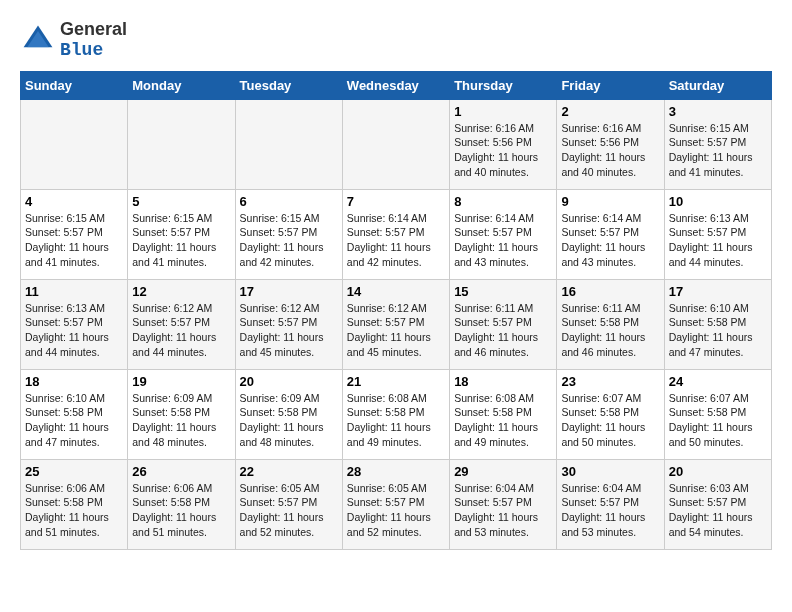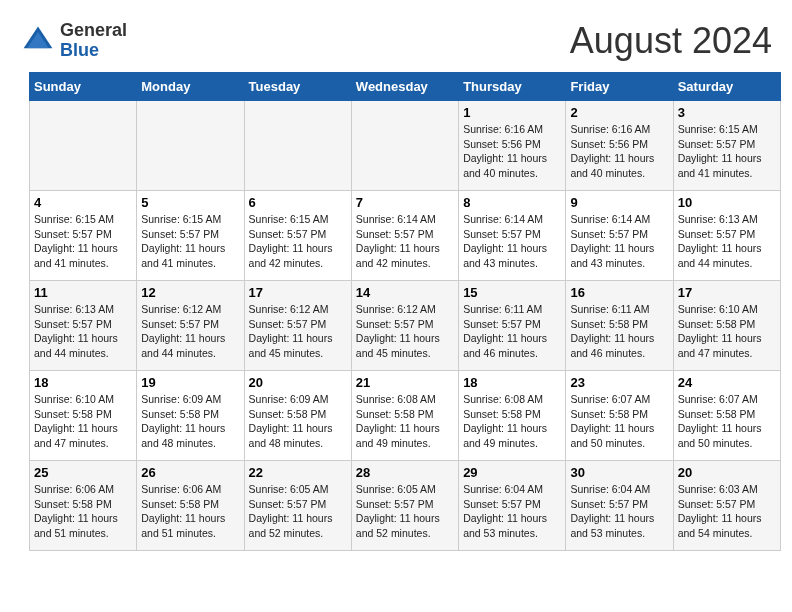--- a/index.html
+++ b/index.html
@@ -20,42 +20,41 @@
       display: flex;
       align-items: center;
       gap: 4px;
     }
     .logo-text {
       font-size: 18px;
       font-weight: bold;
       line-height: 1.1;
     }
     .logo-text .general { color: #333; }
-    .logo-text .blue { color: #1a5fa8; }
+    .logo-text .blue { color: #1a5fa8; font-family: Liberation Mono, monospace; }
     .logo-icon {
       width: 36px;
       height: 36px;
     }
     .title-block {
       text-align: right;
     }
     .month-year {
       font-size: 36px;
       color: #333;
       font-weight: normal;
     }
     .location {
       font-size: 16px;
       color: #555;
     }
     table {
       width: 100%;
       border-collapse: collapse;
       font-size: 11px;
-      margin-left: 9px;
     }
     thead tr {
       background-color: #1a5fa8;
       color: white;
     }
     thead th {
       padding: 6px 4px;
       text-align: left;
       font-size: 13px;
       font-weight: bold;
@@ -100,21 +99,20 @@
     <svg class="logo-icon" viewBox="0 0 40 40">
       <polygon points="20,4 36,28 4,28" fill="#1a5fa8"></polygon>
       <polygon points="20,10 32,28 8,28" fill="#4a90d9" opacity="0.5"></polygon>
     </svg>
     <div class="logo-text">
       <span class="general">General</span><br>
       <span class="blue">Blue</span>
     </div>
   </div>
   <div class="title-block">
-    <div class="month-year">August 2024</div>
   </div>
 </div>
 
 <table>
   <thead>
     <tr>
     <th>Sunday</th>
         <th>Monday</th>
         <th>Tuesday</th>
         <th>Wednesday</th>

